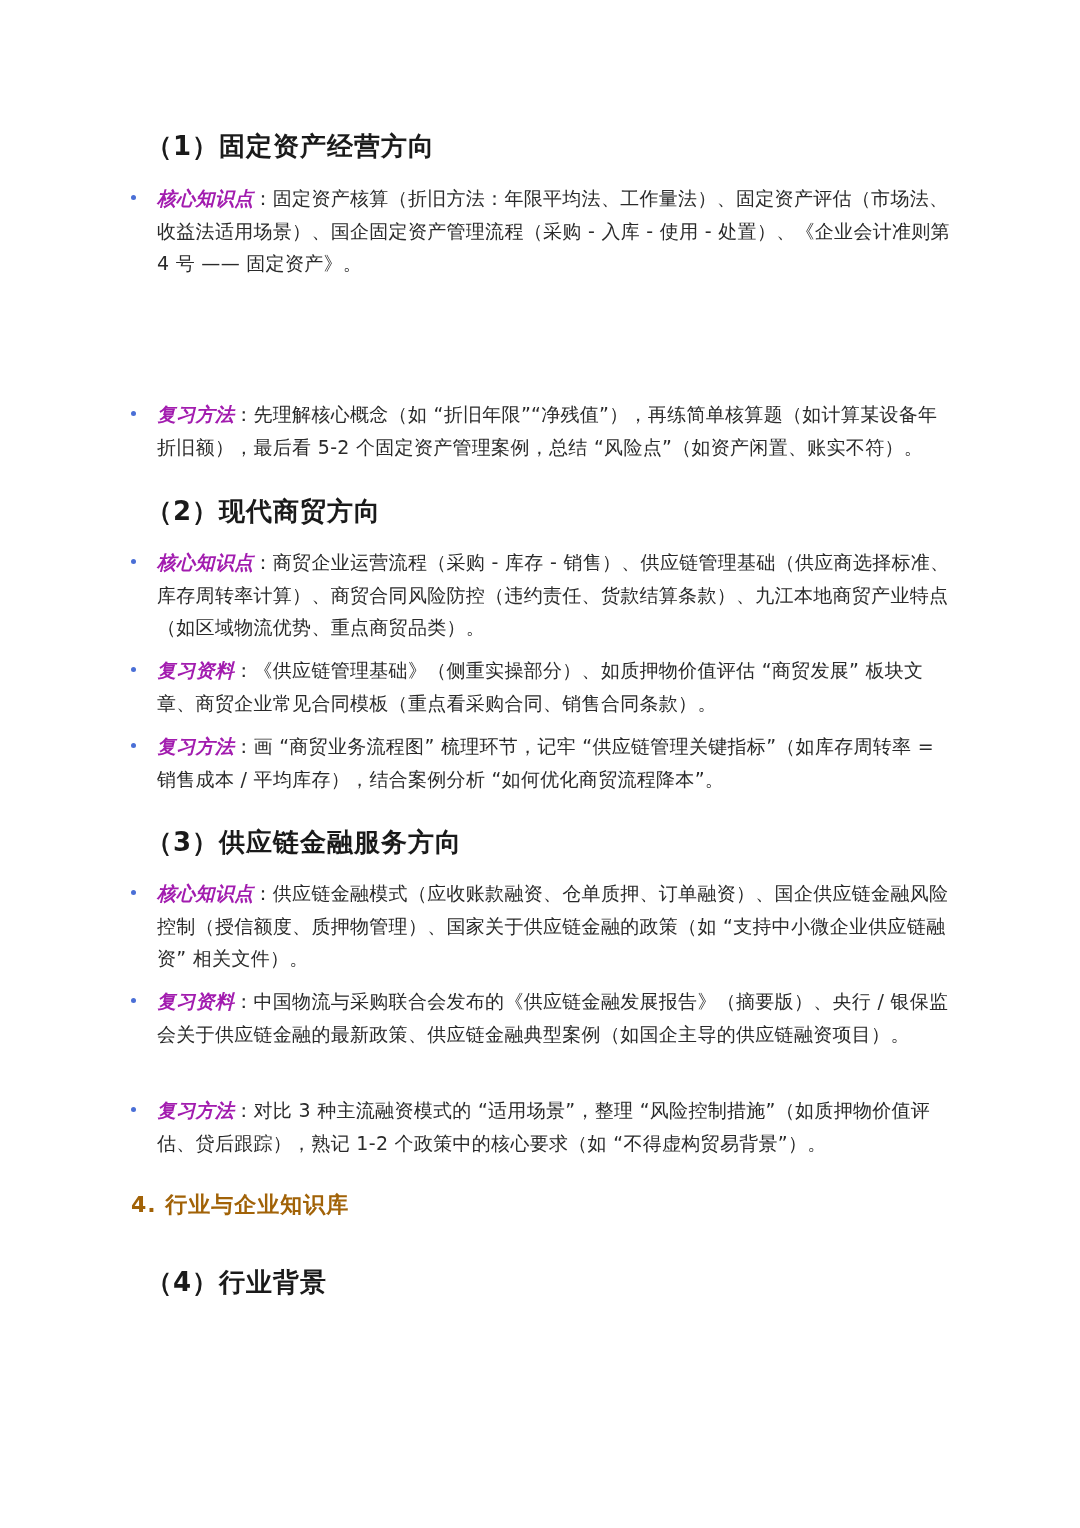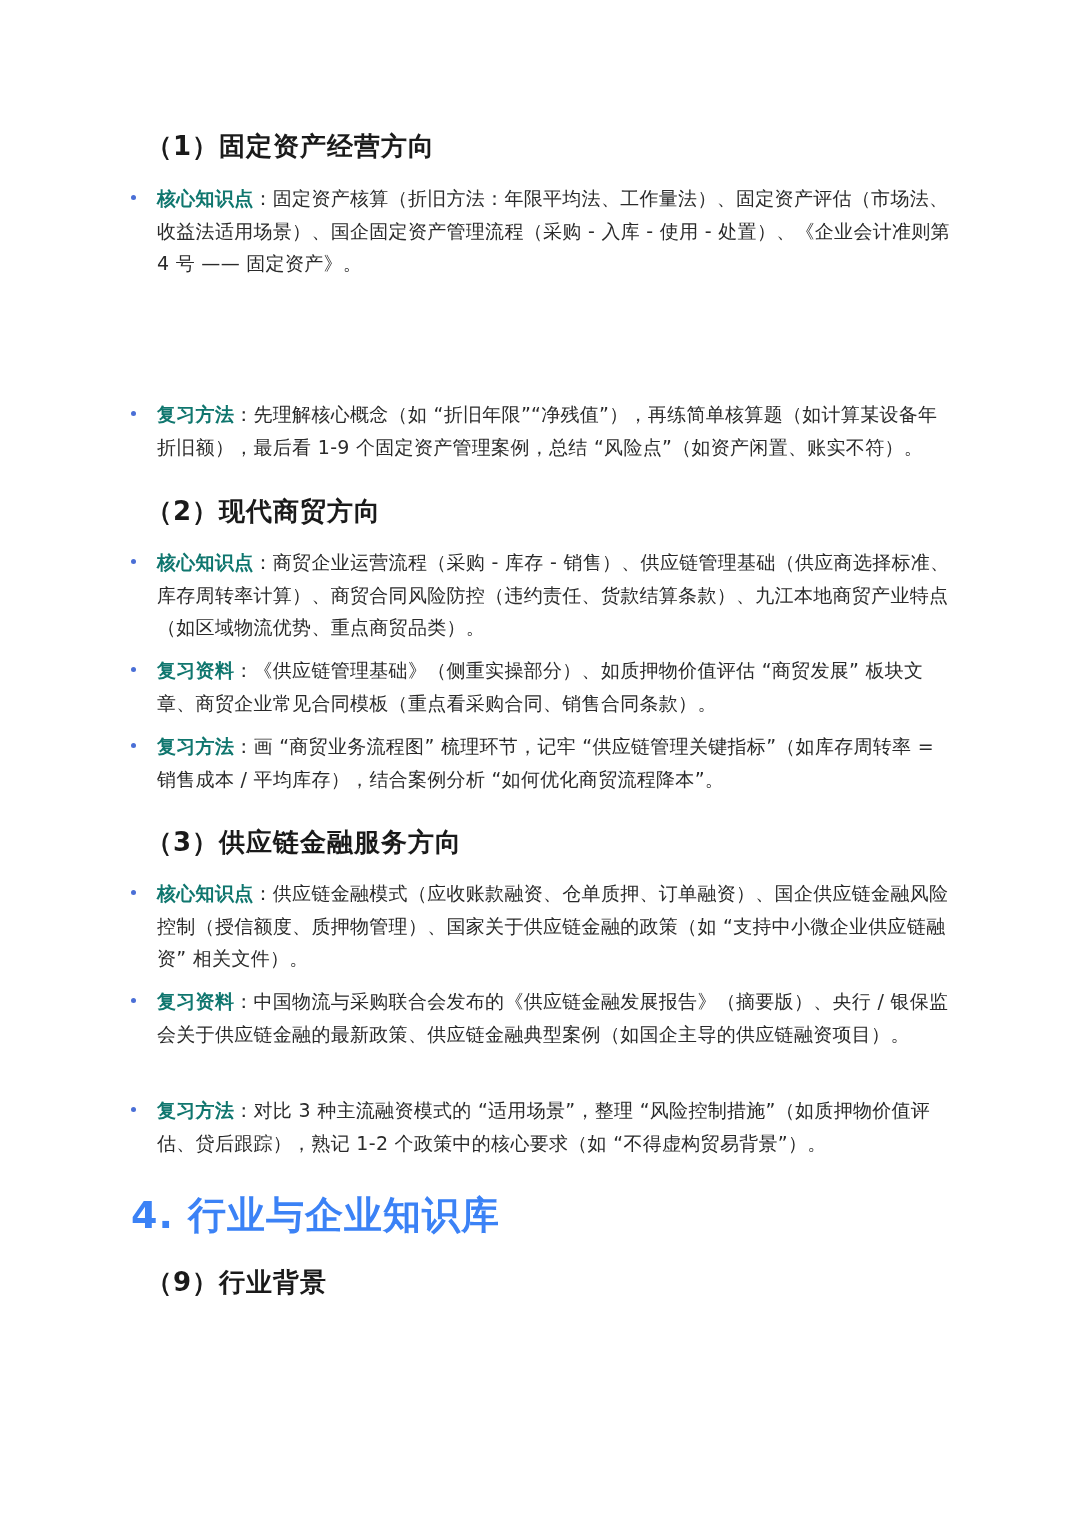--- a/index.html
+++ b/index.html
@@ -27,23 +27,23 @@
       left: 146px;
       font-size: 26px;
       font-weight: bold;
       color: #1a1a1a;
       letter-spacing: 1px;
       white-space: nowrap;
     }
     .h2 {
       position: absolute;
       left: 131px;
-      font-size: 38px;
+      font-size: 22px;
       font-weight: bold;
-      color: #3b82f6;
+      color: #a16207;
       letter-spacing: 1px;
       white-space: nowrap;
     }
     .bullet {
       position: absolute;
       left: 131px;
       width: 820px;
     }
     .bullet .dot {
       position: absolute;
@@ -56,39 +56,40 @@
     }
     .bullet .text {
       margin-left: 26px;
       font-size: 19px;
       line-height: 32.5px;
       color: #2a2a2a;
       letter-spacing: 0.3px;
     }
     .bullet .label {
       font-weight: bold;
-      color: #0f766e;
+      color: #a21caf;
+      font-style: italic;
     }
   </style>
 </head>
 <body>
 
 <div class="page">
 
   <div class="h3" style="top:129px;">（1）固定资产经营方向</div>
 
   <div class="bullet" style="top:182px;">
     <span class="dot"></span>
     <div class="text"><span class="label">核心知识点</span><span>：</span><span>固定资产核算（折旧方法：年限平均法、工作量法）、固定资产评估（市场法、收益法适用场景）、国企固定资产管理流程（采购 - 入库 - 使用 - 处置）、《企业会计准则第 4 号 —— 固定资产》。</span></div>
   </div>
 
 
   <div class="bullet" style="top:398px;">
     <span class="dot"></span>
-    <div class="text"><span class="label">复习方法</span><span>：</span><span>先理解核心概念（如 “折旧年限”“净残值”），再练简单核算题（如计算某设备年折旧额），最后看 1-9 个固定资产管理案例，总结 “风险点”（如资产闲置、账实不符）。</span></div>
+    <div class="text"><span class="label">复习方法</span><span>：</span><span>先理解核心概念（如 “折旧年限”“净残值”），再练简单核算题（如计算某设备年折旧额），最后看 5-2 个固定资产管理案例，总结 “风险点”（如资产闲置、账实不符）。</span></div>
   </div>
 
   <div class="h3" style="top:494px;text-align:right;">（2）现代商贸方向</div>
 
   <div class="bullet" style="top:546px;">
     <span class="dot"></span>
     <div class="text"><span class="label">核心知识点</span><span>：</span><span>商贸企业运营流程（采购 - 库存 - 销售）、供应链管理基础（供应商选择标准、库存周转率计算）、商贸合同风险防控（违约责任、货款结算条款）、九江本地商贸产业特点（如区域物流优势、重点商贸品类）。</span></div>
   </div>
 
   <div class="bullet" style="top:654px;">
@@ -112,15 +113,15 @@
     <span class="dot"></span>
     <div class="text"><span class="label">复习资料</span><span>：</span><span>中国物流与采购联合会发布的《供应链金融发展报告》（摘要版）、央行 / 银保监会关于供应链金融的最新政策、供应链金融典型案例（如国企主导的供应链融资项目）。</span></div>
   </div>
 
   <div class="bullet" style="top:1094px;">
     <span class="dot"></span>
     <div class="text"><span class="label">复习方法</span><span>：</span><span>对比 3 种主流融资模式的 “适用场景”，整理 “风险控制措施”（如质押物价值评估、贷后跟踪），熟记 1-2 个政策中的核心要求（如 “不得虚构贸易背景”）。</span></div>
   </div>
 
   <div class="h2" style="top:1190px;">4. 行业与企业知识库</div>
-  <div class="h3" style="top:1265px;">（9）行业背景</div>
+  <div class="h3" style="top:1265px;">（4）行业背景</div>
 
 </div>
 
 </body></html>

